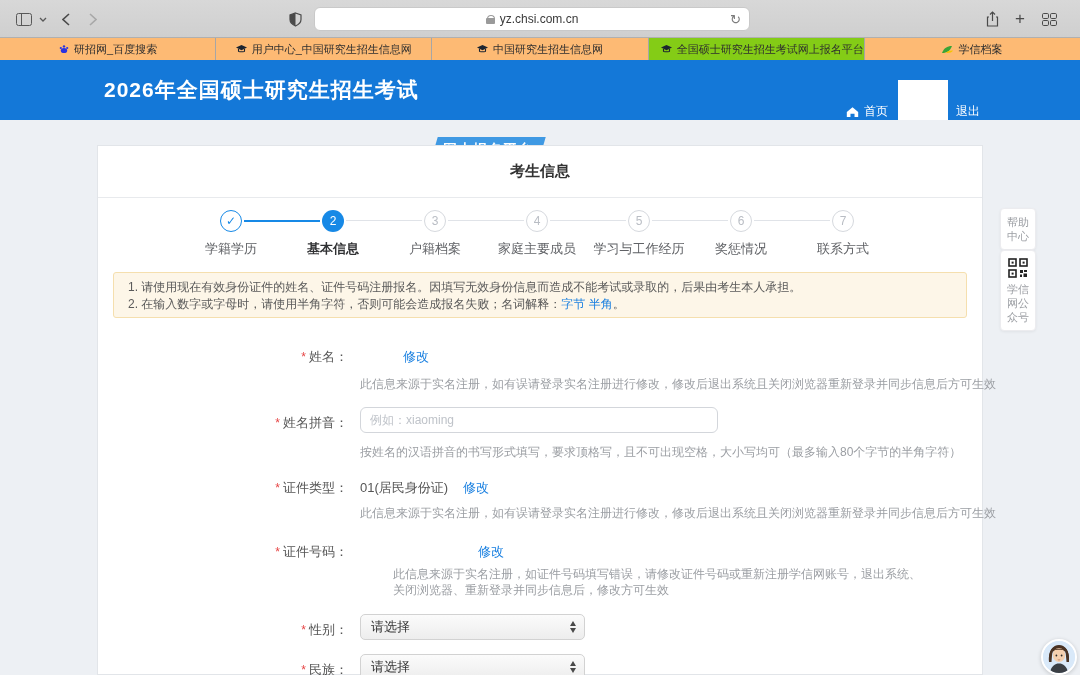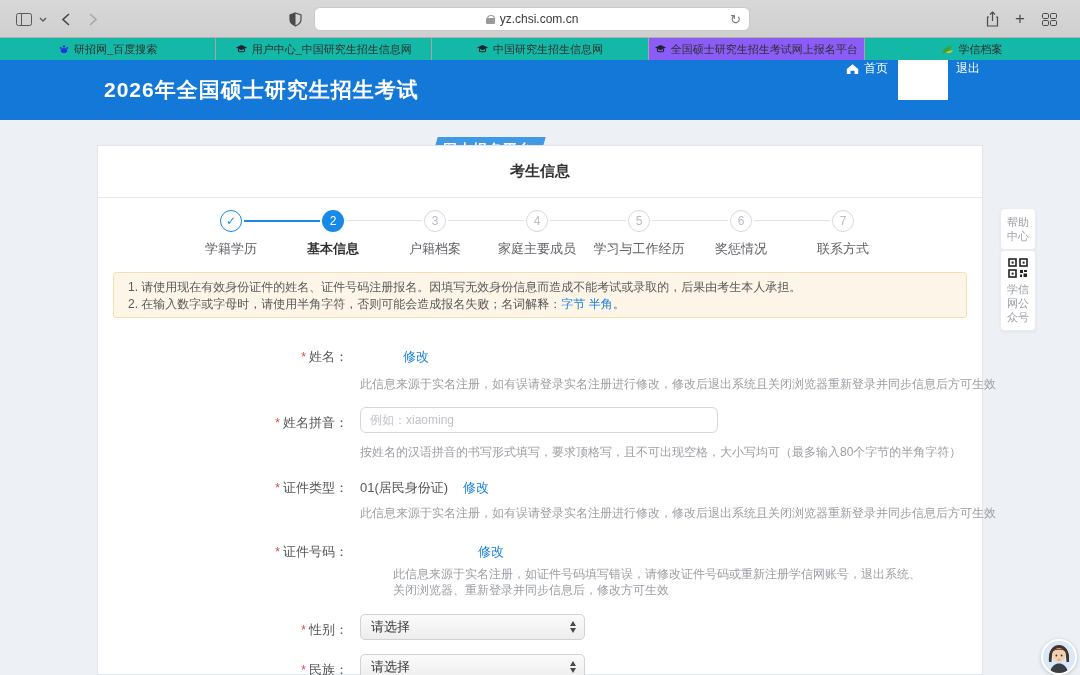--- a/index.html
+++ b/index.html
@@ -14,33 +14,33 @@
             border:1px solid #c9c9c9; border-radius:6px; display:flex; align-items:center; justify-content:center;
             font-size:12px; color:#3a3a3a; }
   .urlbar .reload { position:absolute; right:8px; top:4px; font-size:13px; color:#7c7c7c; }
   .lock { display:inline-block; margin-right:5px; position:relative; width:9px; height:8px; }
   .lock::before { content:""; position:absolute; left:0; top:3px; width:9px; height:6px; background:#9a9a9a; border-radius:1px; }
   .lock::after { content:""; position:absolute; left:1.5px; top:0; width:6px; height:6px; border:1.5px solid #9a9a9a;
                  border-bottom:none; border-radius:4px 4px 0 0; }
 
   .tabbar { position:absolute; left:0; top:38px; width:1080px; height:22px; background:#c3c3c3; display:flex; }
   .tab { flex:1; display:flex; align-items:center; justify-content:center; gap:5px; font-size:11px; color:#2e2e2e;
-         background:#14b8a6; border-right:1px solid #a6a6a6; white-space:nowrap; overflow:hidden; }
+         background:#fdba74; border-right:1px solid #a6a6a6; white-space:nowrap; overflow:hidden; }
   .tab:last-child { border-right:none; }
-  .tab.active { background:#8b5cf6; }
+  .tab.active { background:#84cc16;justify-content:flex-end; }
   .tabicon { display:inline-flex; width:11px; height:10px; align-items:center; justify-content:center; }
 
   
   .site-header { position:absolute; left:0; top:60px; width:1080px; height:60px; background:#1478d8; }
   .site-title { position:absolute; left:104px; top:0; height:60px; display:flex; align-items:center;
                 color:#ffffff; font-size:21px; font-weight:bold; letter-spacing:1px; }
   .badge { position:absolute; left:434px; top:77px; width:108px; height:26px; background:#3f99e3;
            transform:skewX(-16deg); display:flex; align-items:center; justify-content:center; }
   .badge span { transform:skewX(16deg); color:#fff; font-size:14px; font-weight:bold; letter-spacing:1px; }
-  .hdr-right { position:absolute; right:0; top:0; height:60px; display:flex; align-items:flex-start; color:#fff; font-size:12px; }
+  .hdr-right { position:absolute; right:0; top:0; height:60px; display:flex; align-items:flex-end; color:#fff; font-size:12px; }
   .hdr-home { display:flex; align-items:center; gap:5px; margin-right:10px; cursor:pointer; }
   .user-box { width:50px; height:40px; background:#ffffff; margin-right:8px; }
   .hdr-logout { margin-right:100px; cursor:pointer; }
 
   
   .card { position:absolute; left:97px; top:145px; width:886px; height:530px; background:#ffffff;
           border:1px solid #e2e5e9; }
   .card-title { height:52px; border-bottom:1px solid #e8eaed; display:flex; align-items:center; justify-content:center;
                 font-size:15px; font-weight:600; color:#333; }
 

